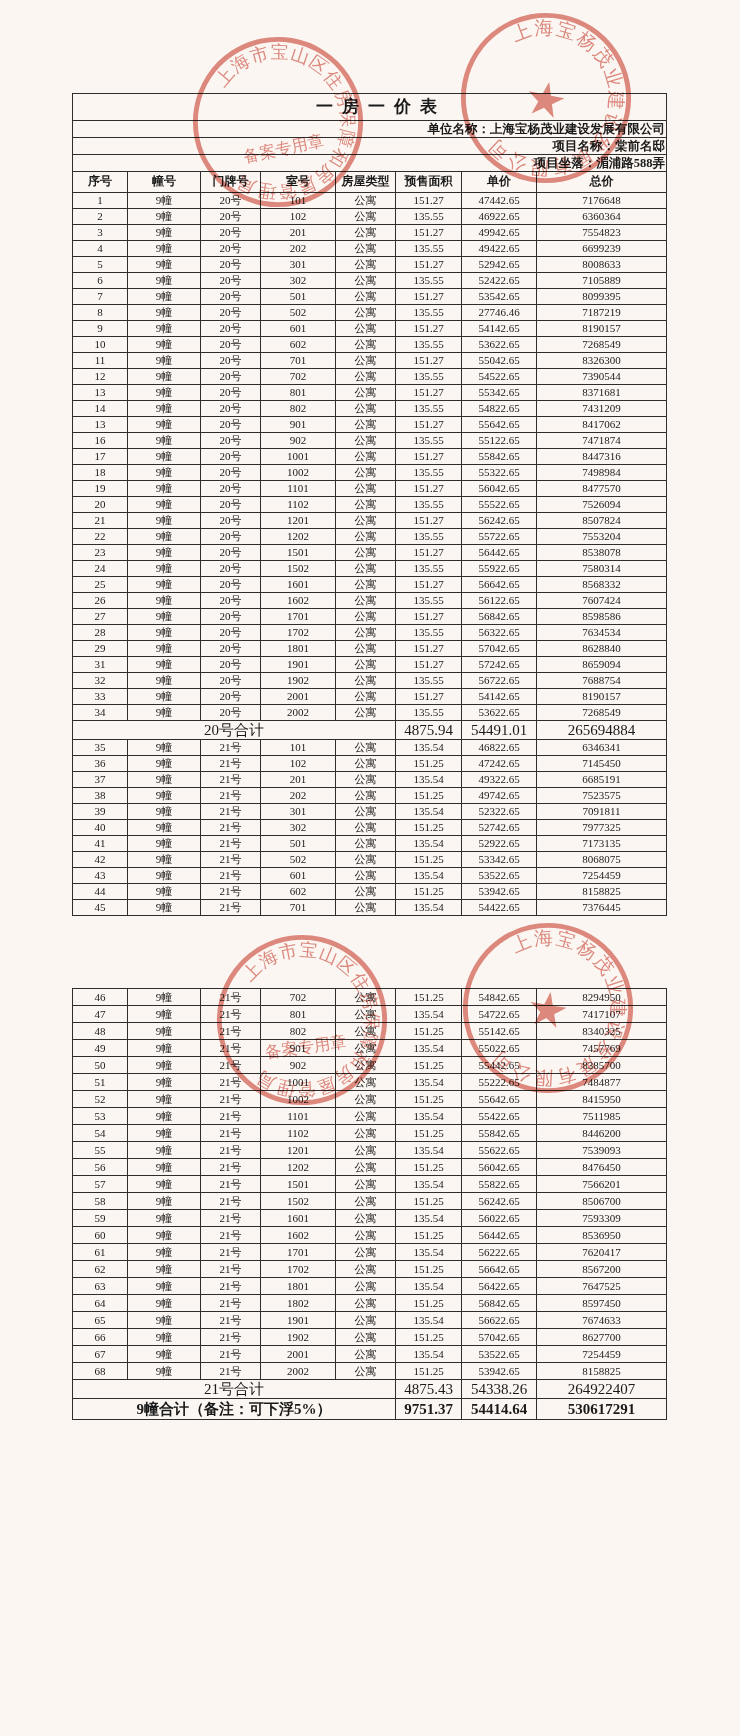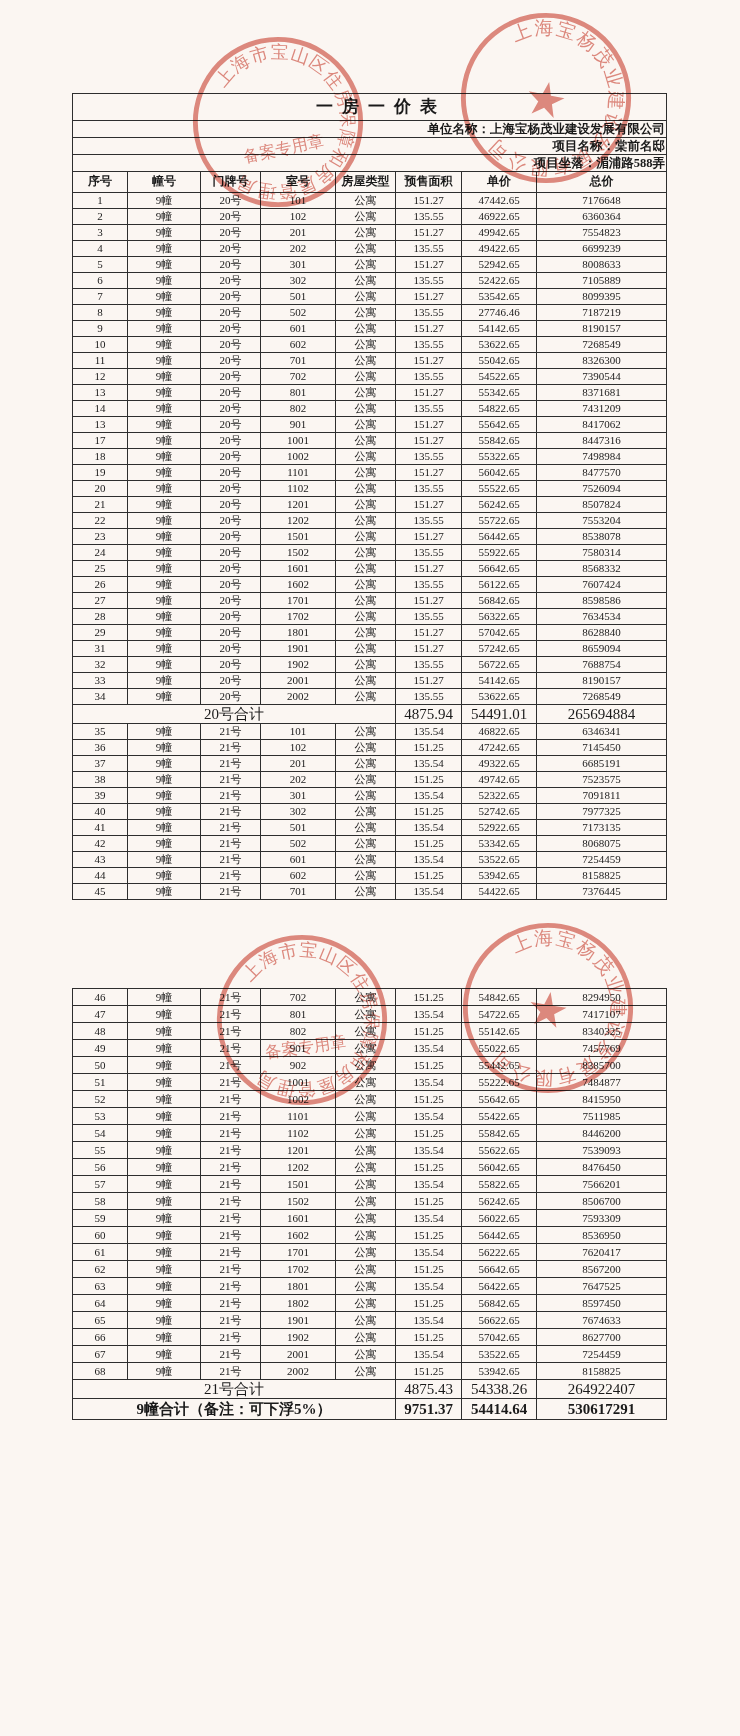--- a/index.html
+++ b/index.html
@@ -265,20 +265,30 @@
           <td>13</td>
           <td>9幢</td>
           <td>20号</td>
           <td>901</td>
           <td>公寓</td>
           <td>151.27</td>
           <td>55642.65</td>
           <td>8417062</td>
         </tr>
         <tr class="data-row">
+          <td>16</td>
+          <td>9幢</td>
+          <td>20号</td>
+          <td>902</td>
+          <td>公寓</td>
+          <td>135.55</td>
+          <td>55122.65</td>
+          <td>7471874</td>
+        </tr>
+        <tr class="data-row">
           <td>17</td>
           <td>9幢</td>
           <td>20号</td>
           <td>1001</td>
           <td>公寓</td>
           <td>151.27</td>
           <td>55842.65</td>
           <td>8447316</td>
         </tr>
         <tr class="data-row">

